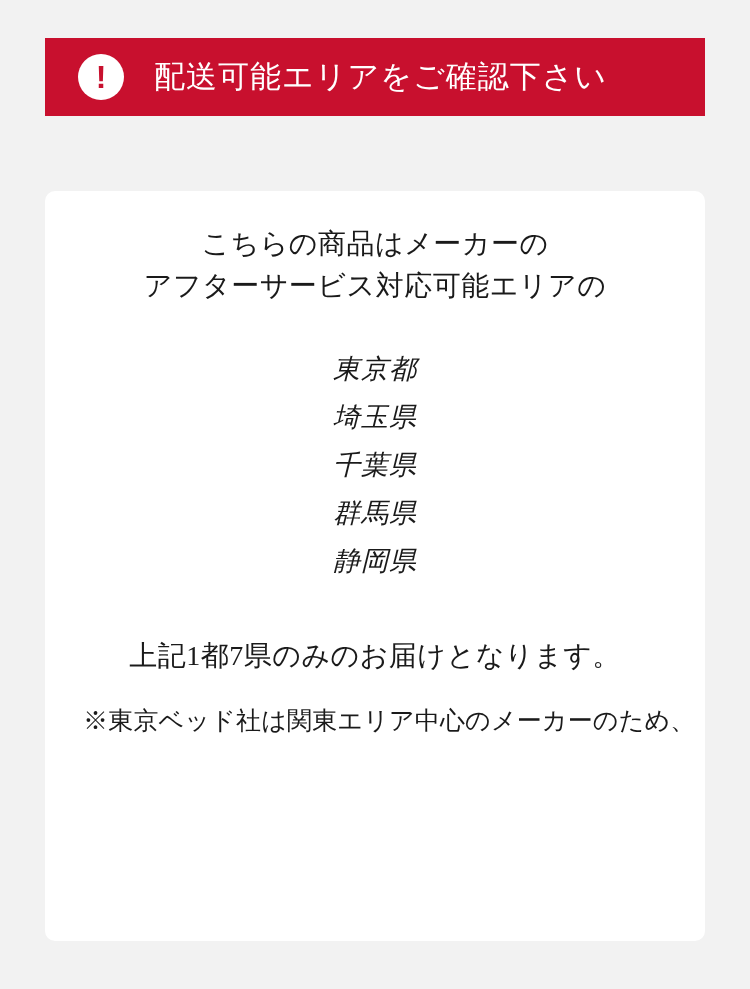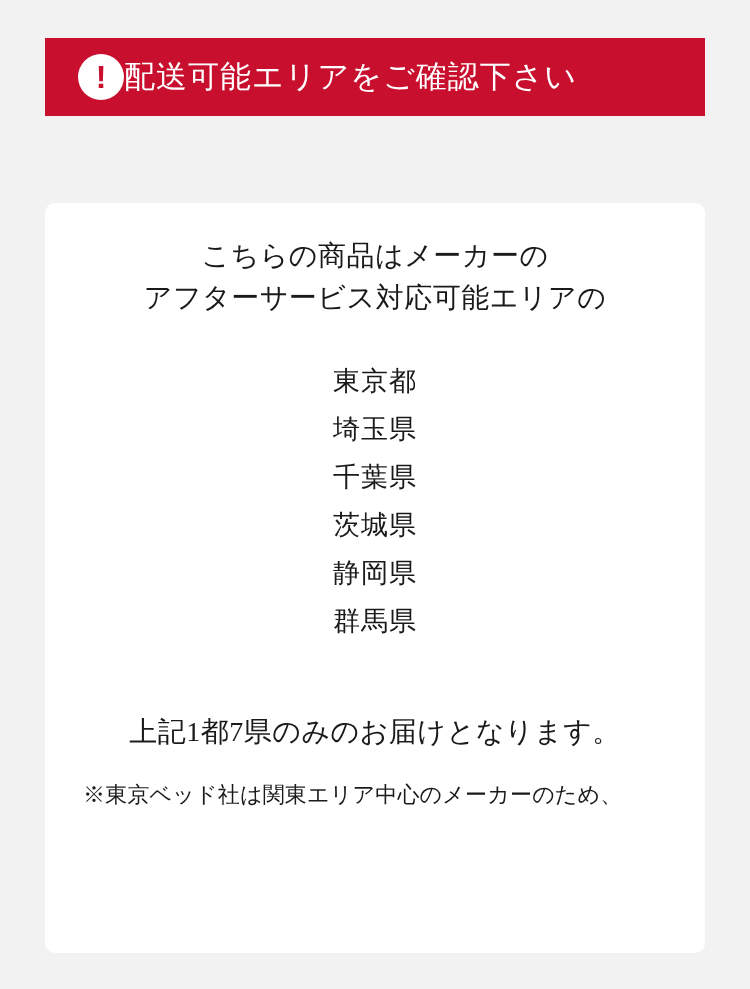--- a/index.html
+++ b/index.html
@@ -40,71 +40,73 @@
     background: #ffffff;
     color: #c8102e;
     font-family: "Liberation Sans", sans-serif;
     font-size: 32px;
     font-weight: bold;
     line-height: 46px;
     text-align: center;
     flex: 0 0 auto;
   }
   .banner-title {
+    margin-left: 30px;
     color: #ffffff;
     font-size: 31px;
     letter-spacing: 1px;
     font-family: "Liberation Serif", "DejaVu Serif", serif;
     white-space: nowrap;
   }
 
   
   .card {
     position: absolute;
     left: 45px;
-    top: 203px;
+    top: 191px;
     width: 660px;
     height: 750px;
     background: #ffffff;
     border-radius: 10px;
     box-sizing: border-box;
     padding: 22px 30px 0 30px;
     text-align: center;
   }
 
   .intro {
     font-size: 28px;
     line-height: 1.5;
     color: #1a1a1a;
     margin-top: 10px;
     letter-spacing: 0.5px;
   }
   .intro div { white-space: nowrap; }
 
   .pref-list {
     margin-top: 38px;
+    font-style: italic;
   }
   .pref {
     font-size: 27px;
     line-height: 1.78;
     color: #1a1a1a;
     letter-spacing: 1px;
   }
 
   .summary {
-    margin-top: 68px;
+    margin-top: 52px;
     font-size: 28px;
     color: #1a1a1a;
     letter-spacing: 0.5px;
     white-space: nowrap;
   }
 
   .note {
     margin-top: 26px;
-    font-size: 22px;
+    font-size: 25px;
     line-height: 1.6;
     color: #1a1a1a;
     text-align: left;
     padding-left: 8px;
     letter-spacing: 0.2px;
   }
   .note div { white-space: nowrap; }
 </style>
 </head>
 <body>
@@ -120,23 +122,22 @@
 
     <div class="intro">
       <div>こちらの商品はメーカーの</div>
       <div>アフターサービス対応可能エリアの</div>
     </div>
 
     <div class="pref-list">
       <div class="pref">東京都</div>
       <div class="pref">埼玉県</div>
       <div class="pref">千葉県</div>
-      <div class="pref">茨城県</div>
+      <div class="pref">群馬県</div>
       <div class="pref">静岡県</div>
-      <div class="pref">群馬県</div>
     </div>
 
     <div class="summary">上記1都7県のみのお届けとなります。</div>
 
     <div class="note">
       <div>※東京ベッド社は関東エリア中心のメーカーのため、</div>
     </div>
 
   </div>
 </div>

